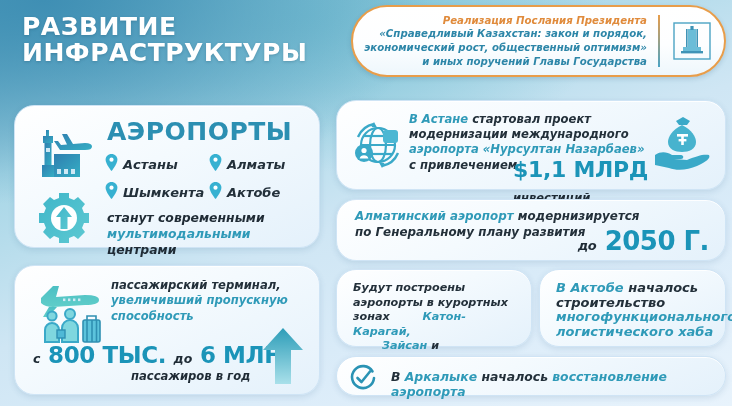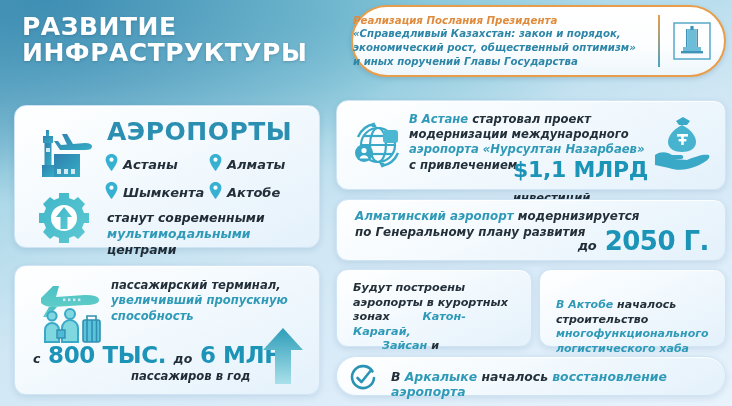--- a/index.html
+++ b/index.html
@@ -29,40 +29,40 @@
   
   .banner {
     position:absolute; left:351px; top:5px; width:375px; height:72px;
     background:linear-gradient(180deg,#ffffff 0%, #fdfeff 55%, #eef7fc 100%);
     border:2px solid #e89d4a;
     border-radius:36px;
     display:flex; align-items:center;
     box-shadow:0 2px 5px rgba(30,80,110,.18);
   }
   .banner-text {
-    flex:1; padding-right:2px;
+    flex:1; text-align:right; padding-right:11px;
     font-style:italic; font-weight:bold;
     font-size:10.2px; line-height:13.6px;
     color:#2d86a8;
   }
   .banner-text .l1 { color:#e08b3c; }
   .banner-divider {
     width:2px; height:52px; align-self:center;
     background:linear-gradient(180deg,#e89d4a 0%, #4ba3c4 100%);
   }
   .banner-emblem {
     width:64px; display:flex; align-items:center; justify-content:center;
   }
 
   
   .card {
     position:absolute;
     background:linear-gradient(155deg,#ffffff 0%, #f4fafe 42%, #e4f1fb 100%);
     border:1px solid #cfe4f5;
-    border-radius:12px;
+    border-radius:20px;
     box-shadow:0 2px 6px rgba(40,95,135,.14), inset 0 1px 0 rgba(255,255,255,.9);
   }
 
   
   #card-airports { left:14px; top:105px; width:306px; height:143px; }
   .ap-head { position:absolute; left:92px; top:11px;
     font-weight:bold; font-size:25px; letter-spacing:.5px; color:#2b8fb2; }
   .ap-icon1 { position:absolute; left:25px; top:22px; }
   .ap-icon2 { position:absolute; left:23px; top:86px; }
   .ap-list { position:absolute; left:90px; top:48px; width:208px;
@@ -107,22 +107,22 @@
   .sh-arrow { position:absolute; right:16px; top:62px; }
 
   
   #card-resort { left:336px; top:269px; width:196px; height:78px; }
   .rs-text { position:absolute; left:16px; top:11px; width:170px;
     font-style:italic; font-weight:bold; font-size:11.2px; line-height:14.6px; color:#23303a; }
   .rs-text .hl { color:#2f9ab8;padding-left:29px; }
 
   
   #card-aktobe { left:539px; top:269px; width:187px; height:78px; }
-  .ak-text { position:absolute; left:16px; top:28px; width:165px;
-    font-style:italic; font-weight:bold; font-size:11px; line-height:14.6px; color:#23303a; }
+  .ak-text { position:absolute; left:16px; top:11px; width:165px;
+    font-style:italic; font-weight:bold; font-size:13px; line-height:14.6px; color:#23303a; }
   .ak-text .hl { color:#2f9ab8; }
 
   
   #card-arkalyk { left:336px; top:356px; width:390px; height:40px; border-radius:20px; }
   .ar-check { position:absolute; left:12px; top:7px; }
   .ar-text { position:absolute; left:54px; top:12px;
     font-style:italic; font-weight:bold; font-size:12.4px; color:#23303a; }
   .ar-text .hl { color:#2f9ab8; }
 
   .pin { flex:0 0 auto; }

